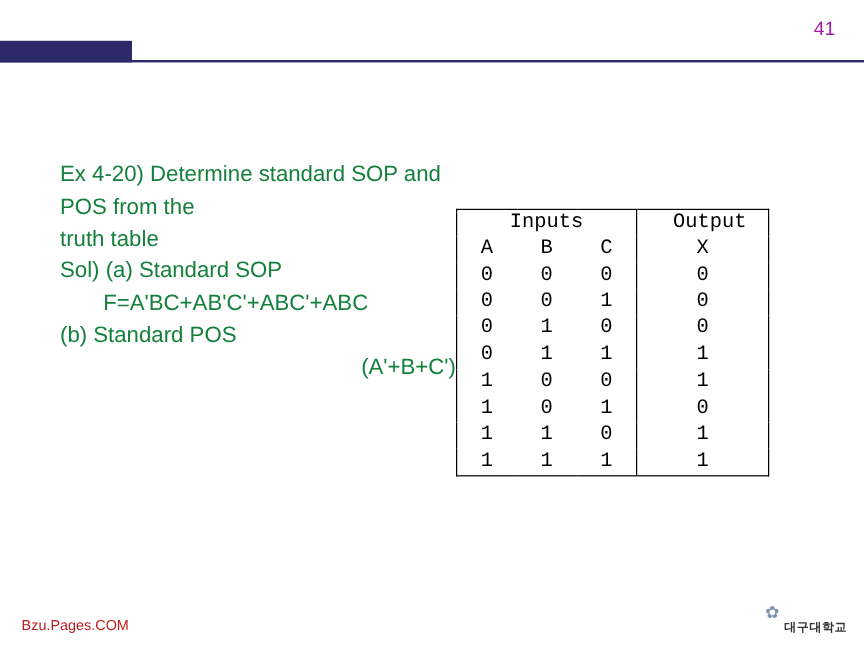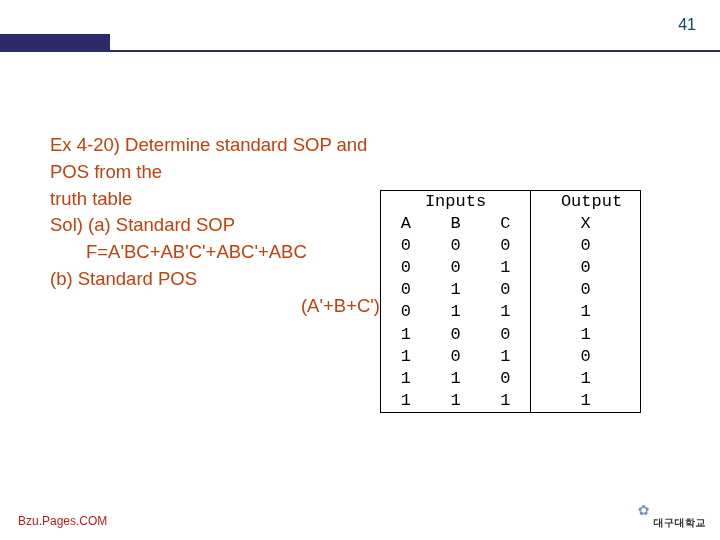--- a/index.html
+++ b/index.html
@@ -1,25 +1,25 @@
 <!DOCTYPE html>
 <html><head>
 <meta charset="utf-8">
 <style>
   * { box-sizing: border-box; margin: 0; padding: 0; }
   html, body { width: 720px; height: 540px; font-family: Georgia, "Times New Roman", serif; background: #fff; color: #000; position: relative; }
   .topbar { position: absolute; top: 0; left: 0; height: 50px; width: 100%; }
   .topbar-left { position: absolute; top: 34px; left: 0; width: 110px; height: 18px; background: #2c2a69; }
   .topbar-line { position: absolute; top: 50px; left: 0; width: 100%; height: 2px; background: #2c2a69; }
-  .page-num { position: absolute; top: 16px; right: 24px; font-family: Arial, sans-serif; font-size: 16px; color: #0c4a6e; }
+  .page-num { position: absolute; top: 16px; right: 24px; font-family: Arial, sans-serif; font-size: 16px; color: #a21caf; }
   .content { position: absolute; top: 132px; left: 50px; width: 620px; display: flex; flex-direction: row; align-items: flex-start; }
-  .left { width: 330px; font-family: "Comic Sans MS", cursive, sans-serif; font-size: 18.5px; line-height: 1.45; color: #c2410c; }
+  .left { width: 330px; font-family: "Comic Sans MS", cursive, sans-serif; font-size: 18.5px; line-height: 1.45; color: #15803d; }
   .indent { padding-left: 36px; }
   .indent2 { padding-left: 52px; text-align: right; }
-  .right { margin-left: 0; margin-top: 58px; }
+  .right { margin-left: 0; margin-top: 42px; }
   .tbl { border: 1.5px solid #000; border-collapse: collapse; font-family: "Courier New", monospace; font-size: 17px; }
   .tbl th, .tbl td { text-align: center; font-weight: normal; padding: 0; }
   .tbl .hcell { width: 150px; border-right: 1.5px solid #000; }
   .tbl .ocell { width: 110px; padding-left: 12px; }
   .tbl .sub td { width: 50px; }
   .tbl .sub .o { border-left: 1.5px solid #000; width: 110px; }
   .tbl tr { line-height: 1.3; }
   .footer { position: absolute; bottom: 12px; left: 18px; font-family: Tahoma, Arial, sans-serif; font-size: 12px; font-weight: normal; color: #b91c1c; }
   .logo-group { position: absolute; bottom: 10px; right: 14px; display: flex; align-items: center; gap: 4px; }
   .logo-mark { color: #7a93b3; font-size: 14px; }

